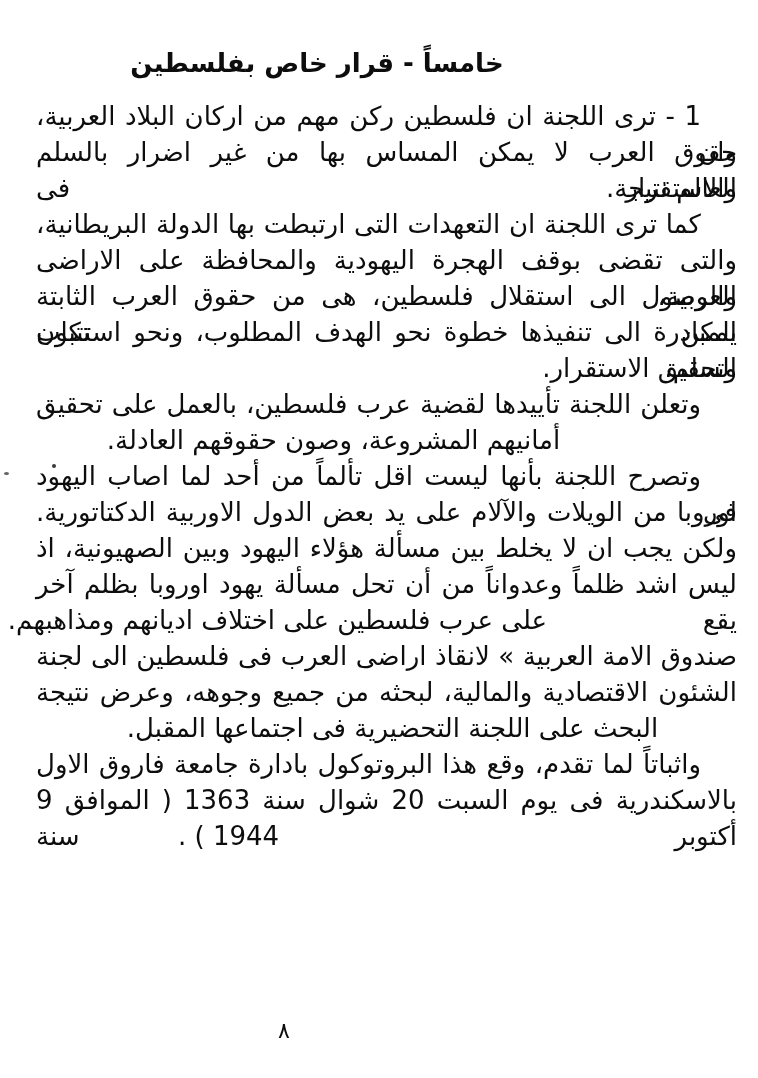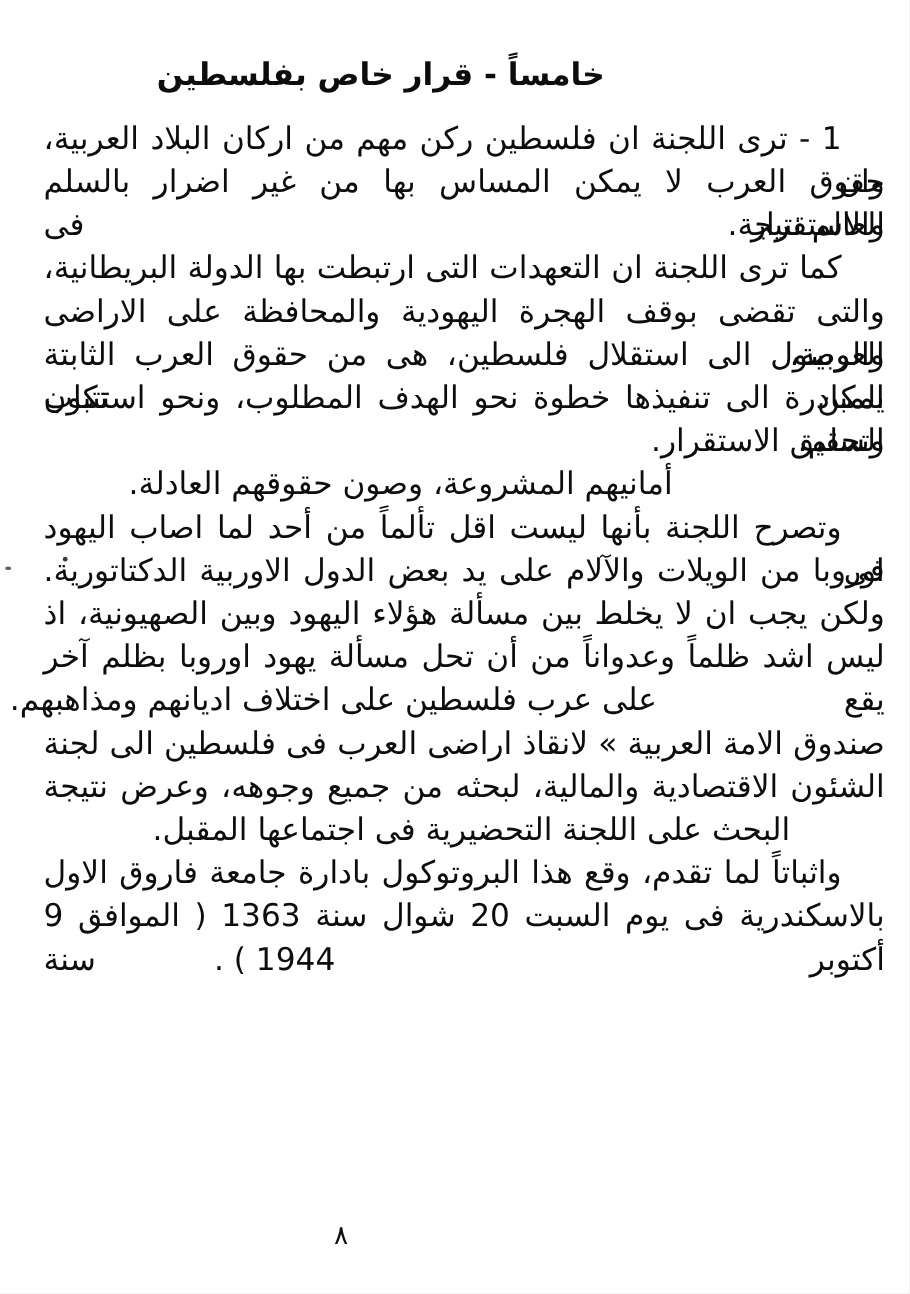--- a/index.html
+++ b/index.html
@@ -78,20 +78,21 @@
         <div class="line last last-right">العالم نتيجة.</div>
       </div>
       <div class="para para-1">
         <div class="line first">كما ترى اللجنة ان التعهدات التى ارتبطت بها الدولة البريطانية،</div>
         <div class="line">والتى تقضى بوقف الهجرة اليهودية والمحافظة على الاراضى العربية،</div>
         <div class="line">والوصول الى استقلال فلسطين، هى من حقوق العرب الثابتة يمكن تكون</div>
         <div class="line">المبادرة الى تنفيذها خطوة نحو الهدف المطلوب، ونحو استتباب السلم،</div>
         <div class="line last last-right">وتحقيق الاستقرار.</div>
       </div>
       <div class="para para-2">
+        <div class="line first">وتعلن اللجنة تأييدها لقضية عرب فلسطين، بالعمل على تحقيق</div>
         <div class="line last last-center">أمانيهم المشروعة، وصون حقوقهم العادلة.</div>
       </div>
       <div class="para para-3">
         <div class="line first">وتصرح اللجنة بأنها ليست اقل تألماً من أحد لما اصاب اليهود فى</div>
         <div class="line">اوروبا من الويلات والآلام على يد بعض الدول الاوربية الدكتاتورية.</div>
         <div class="line">ولكن يجب ان لا يخلط بين مسألة هؤلاء اليهود وبين الصهيونية، اذ</div>
         <div class="line">ليس اشد ظلماً وعدواناً من أن تحل مسألة يهود اوروبا بظلم آخر يقع</div>
         <div class="line last last-center">على عرب فلسطين على اختلاف اديانهم ومذاهبهم.</div>
       </div>
       <div class="para para-4">

